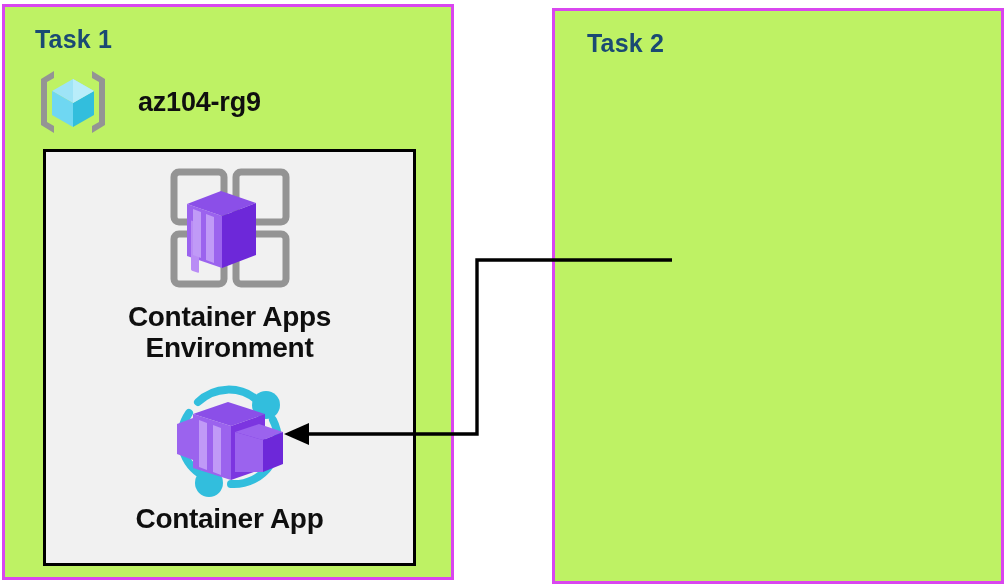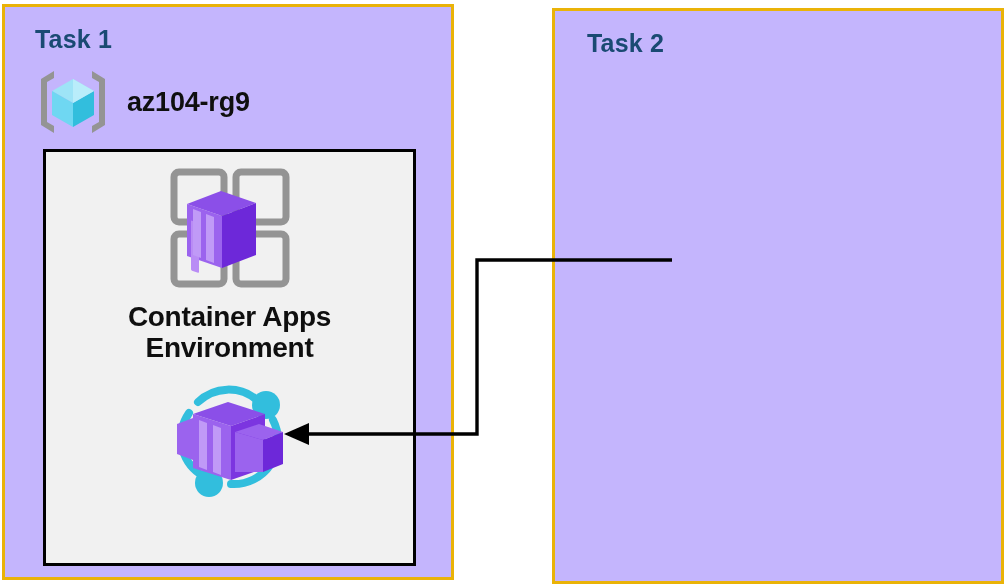--- a/index.html
+++ b/index.html
@@ -14,22 +14,22 @@
     position: relative;
     width: 1006px;
     height: 584px;
     background: #ffffff;
     overflow: hidden;
   }
 
   
   .task-panel {
     position: absolute;
-    background: #c4b5fd;
-    border: 3px solid #eab308;
+    background: #bef264;
+    border: 3px solid #d946ef;
     box-sizing: border-box;
   }
   #task1-panel { left: 2px;   top: 4px;  width: 452px; height: 576px; }
   #task2-panel { left: 552px; top: 8px;  width: 452px; height: 576px; }
 
   .task-title {
     position: absolute;
     font-size: 25px;
     font-weight: bold;
     color: #1a4a73;
@@ -39,21 +39,21 @@
   #task1-title { left: 30px; top: 18px; }
   #task2-title { left: 32px; top: 18px; }
 
   
   #rg-row {
     position: absolute;
     left: 32px;
     top: 60px;
     display: flex;
     align-items: center;
-    gap: 18px;
+    gap: 29px;
   }
   #rg-icon { width: 72px; height: 70px; display: block; }
   #rg-label {
     font-size: 27px;
     font-weight: bold;
     color: #0f0f0f;
     white-space: nowrap;
     letter-spacing: -0.2px;
   }
 
@@ -178,20 +178,21 @@
 
             <path d="M34 40 L42 43 L42 90 L34 87 Z" fill="#c09af7"></path>
             <path d="M48 45 L56 48 L56 95 L48 92 Z" fill="#c09af7"></path>
 
             <path d="M70 52 L70 92 L98 84 L98 44 Z" fill="#7c35e0"></path>
             <path d="M70 52 L94 44 L118 52 L98 60 Z" fill="#9b63ee"></path>
             <path d="M98 60 L118 52 L118 84 L98 92 Z" fill="#6d28d9"></path>
             <path d="M70 52 L98 60 L98 92 L70 92 Z" fill="#9b63ee"></path>
           </svg>
         </span>
+        <div id="capp-label" class="res-label">Container App</div>
       </div>
 
     </div>
   </div>
 
   <div id="task2-panel" class="task-panel">
 
     <div id="task2-title" class="task-title">Task 2</div>
 
   </div>

